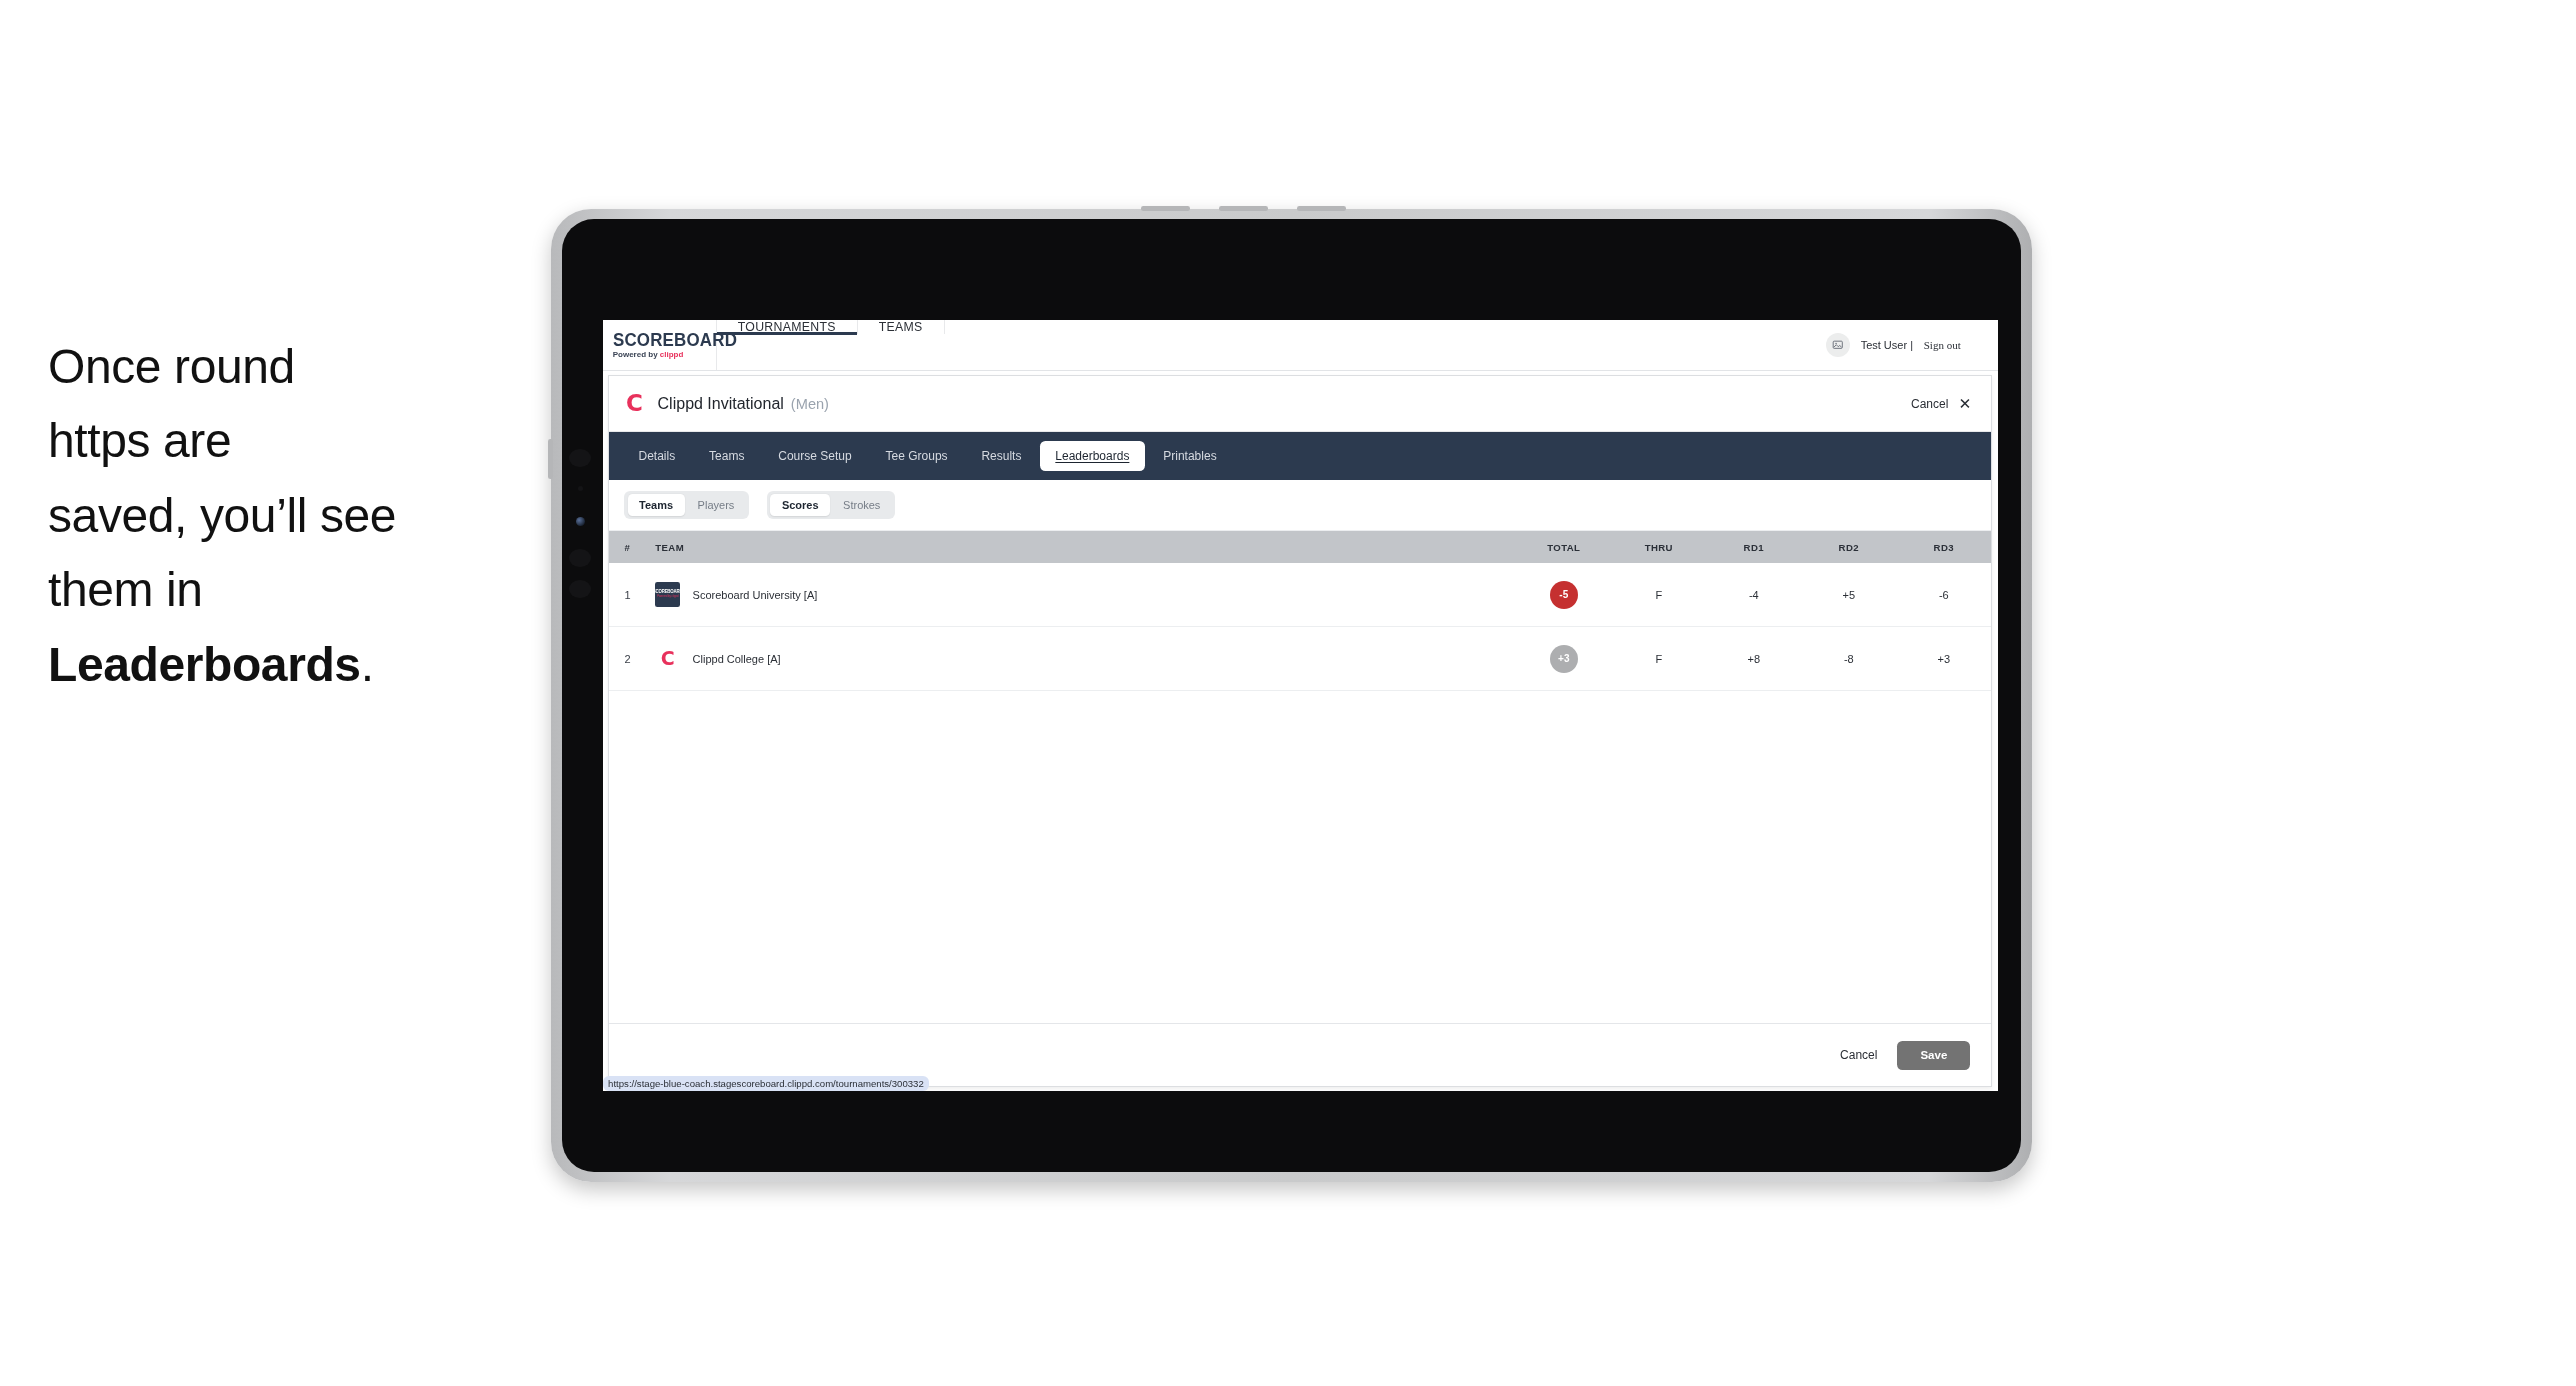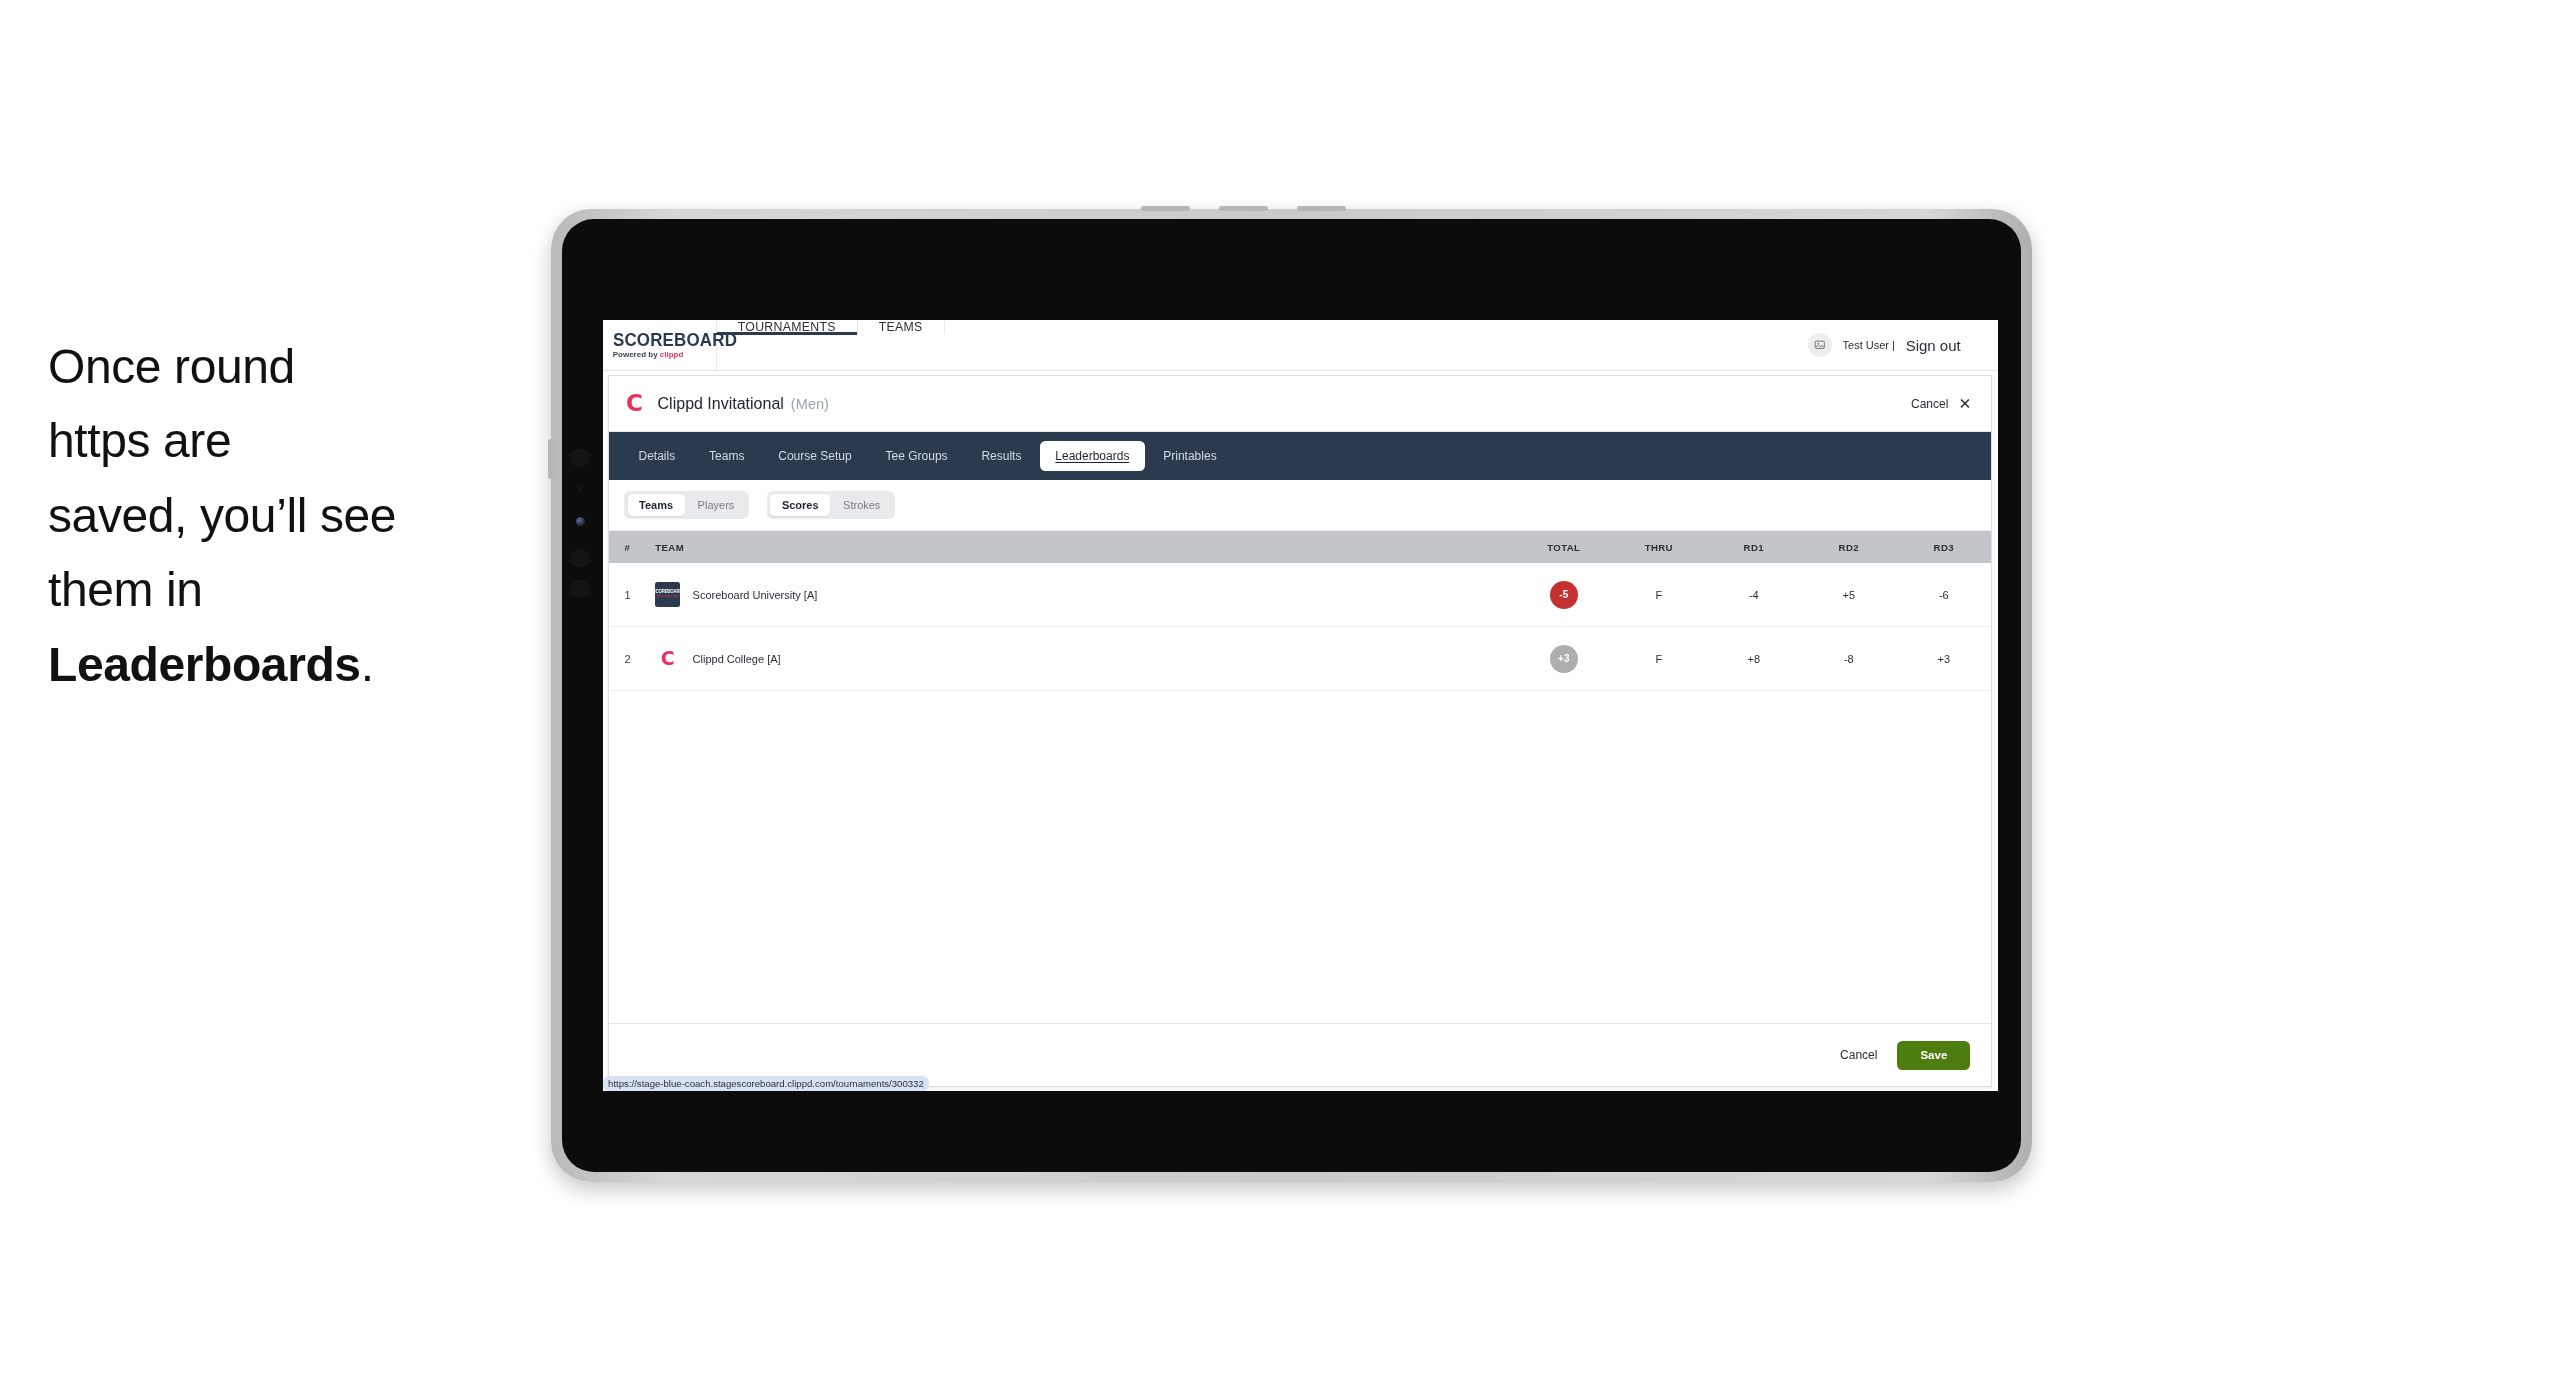--- a/index.html
+++ b/index.html
@@ -160,23 +160,24 @@
     display: flex;
     align-items: center;
     justify-content: center;
   }
   .avatar svg { width: 11.5px; height: 11.5px; }
   .user-name {
     font-size: 11px;
     color: #2b2f36;
   }
   .sign-out {
-    font-size: 15px;
+    font-size: 11px;
     color: #2b2f36;
     cursor: pointer;
+    font-family: Liberation Serif, serif;
   }
 
   
   .modal-shell {
     position: absolute;
     left: 5.4px;
     top: 55px;
     right: 5.4px;
     bottom: 3.8px;
     background: #ffffff;
@@ -385,21 +386,21 @@
   }
   .btn-cancel {
     font-size: 12px;
     color: #2b2f36;
     cursor: pointer;
     background: none;
     border: none;
     font-family: "Liberation Sans", sans-serif;
   }
   .btn-save {
-    background: #4d7c0f;
+    background: #737373;
     color: #ffffff;
     font-size: 11.5px;
     font-weight: bold;
     border: none;
     border-radius: 5.4px;
     padding: 8.4px 23px;
     cursor: pointer;
     font-family: "Liberation Sans", sans-serif;
   }
 

